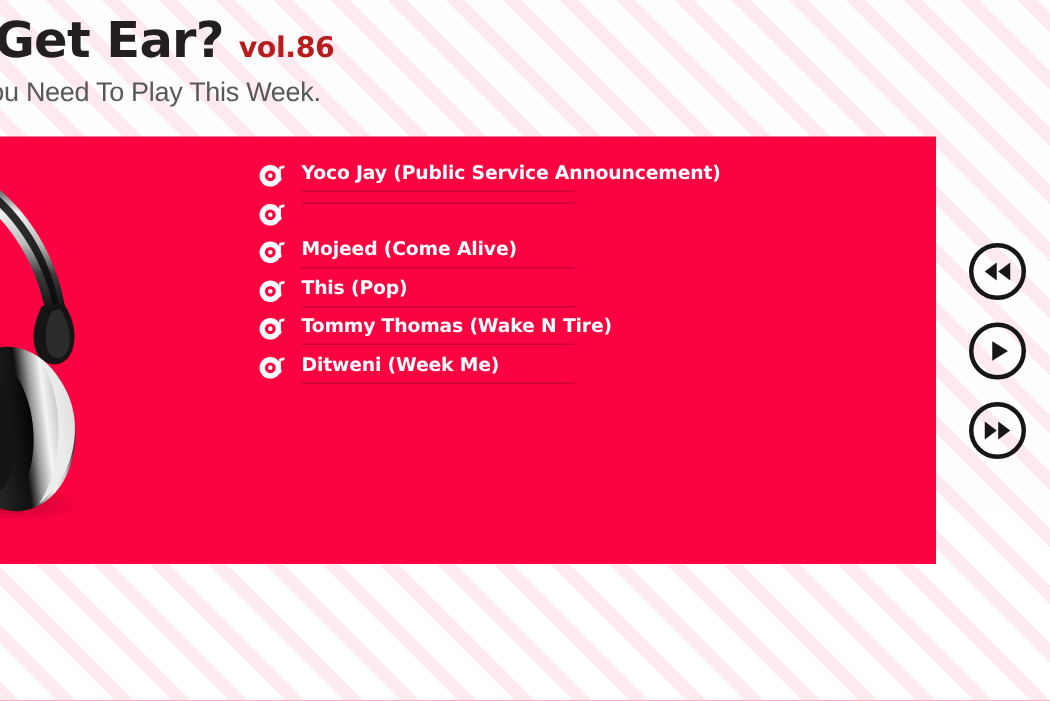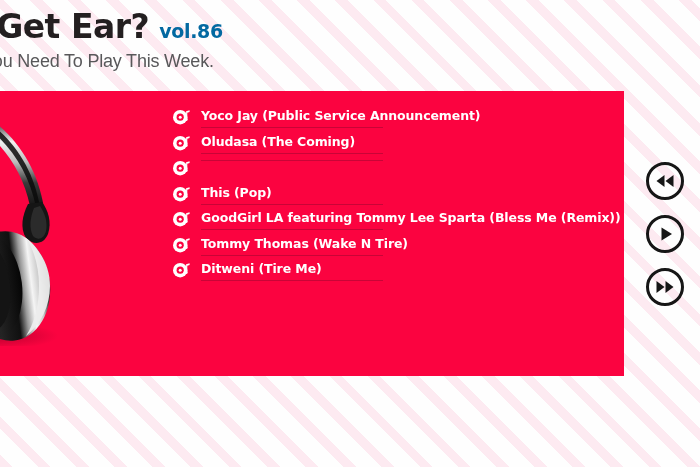--- a/index.html
+++ b/index.html
@@ -60,21 +60,21 @@
     font-size: 33px;
     font-weight: bold;
     color: #231f20;
     letter-spacing: -0.5px;
     line-height: 1;
   }
   .title-vol {
     font-family: "DejaVu Sans", sans-serif;
     font-size: 19px;
     font-weight: bold;
-    color: #0369a1;
+    color: #b91c1c;
     letter-spacing: -0.3px;
   }
   .subtitle {
     margin-top: 8px;
     font-family: "Liberation Sans", sans-serif;
     font-size: 18px;
     font-weight: normal;
     color: #58585a;
     white-space: nowrap;
     letter-spacing: -0.2px;
@@ -255,36 +255,36 @@
       <span class="track-icon">
         <svg viewBox="0 0 20 20" width="20" height="20">
           <circle cx="8.2" cy="10.2" r="7.2" fill="#ffffff"></circle>
           <circle cx="8.2" cy="10.2" r="3.6" fill="#fb0340"></circle>
           <circle cx="8.2" cy="10.2" r="1.5" fill="#ffffff"></circle>
           <path d="M14.1 4.2 L17.6 3.2 L17.6 5.0 L15.3 5.7 L15.3 12.0 L14.1 12.0 Z" fill="#ffffff"></path>
           <ellipse cx="13.6" cy="12.4" rx="2.1" ry="1.7" fill="#ffffff"></ellipse>
         </svg>
       </span>
       <span class="track-body">
-        <span class="track-label">Oludasa (The Coming)</span>
-        <span class="track-rule"></span>
-      </span>
-    </div>
-
-    <div class="track-row">
-      <span class="track-icon">
-        <svg viewBox="0 0 20 20" width="20" height="20">
-          <circle cx="8.2" cy="10.2" r="7.2" fill="#ffffff"></circle>
-          <circle cx="8.2" cy="10.2" r="3.6" fill="#fb0340"></circle>
-          <circle cx="8.2" cy="10.2" r="1.5" fill="#ffffff"></circle>
-          <path d="M14.1 4.2 L17.6 3.2 L17.6 5.0 L15.3 5.7 L15.3 12.0 L14.1 12.0 Z" fill="#ffffff"></path>
-          <ellipse cx="13.6" cy="12.4" rx="2.1" ry="1.7" fill="#ffffff"></ellipse>
-        </svg>
-      </span>
-      <span class="track-body">
+        <span class="track-rule"></span>
+      </span>
+    </div>
+
+    <div class="track-row">
+      <span class="track-icon">
+        <svg viewBox="0 0 20 20" width="20" height="20">
+          <circle cx="8.2" cy="10.2" r="7.2" fill="#ffffff"></circle>
+          <circle cx="8.2" cy="10.2" r="3.6" fill="#fb0340"></circle>
+          <circle cx="8.2" cy="10.2" r="1.5" fill="#ffffff"></circle>
+          <path d="M14.1 4.2 L17.6 3.2 L17.6 5.0 L15.3 5.7 L15.3 12.0 L14.1 12.0 Z" fill="#ffffff"></path>
+          <ellipse cx="13.6" cy="12.4" rx="2.1" ry="1.7" fill="#ffffff"></ellipse>
+        </svg>
+      </span>
+      <span class="track-body">
+        <span class="track-label">Mojeed (Come Alive)</span>
         <span class="track-rule"></span>
       </span>
     </div>
 
     <div class="track-row">
       <span class="track-icon">
         <svg viewBox="0 0 20 20" width="20" height="20">
           <circle cx="8.2" cy="10.2" r="7.2" fill="#ffffff"></circle>
           <circle cx="8.2" cy="10.2" r="3.6" fill="#fb0340"></circle>
           <circle cx="8.2" cy="10.2" r="1.5" fill="#ffffff"></circle>
@@ -293,35 +293,20 @@
         </svg>
       </span>
       <span class="track-body">
         <span class="track-label">This (Pop)</span>
         <span class="track-rule"></span>
       </span>
     </div>
 
 
 
-    <div class="track-row">
-      <span class="track-icon">
-        <svg viewBox="0 0 20 20" width="20" height="20">
-          <circle cx="8.2" cy="10.2" r="7.2" fill="#ffffff"></circle>
-          <circle cx="8.2" cy="10.2" r="3.6" fill="#fb0340"></circle>
-          <circle cx="8.2" cy="10.2" r="1.5" fill="#ffffff"></circle>
-          <path d="M14.1 4.2 L17.6 3.2 L17.6 5.0 L15.3 5.7 L15.3 12.0 L14.1 12.0 Z" fill="#ffffff"></path>
-          <ellipse cx="13.6" cy="12.4" rx="2.1" ry="1.7" fill="#ffffff"></ellipse>
-        </svg>
-      </span>
-      <span class="track-body">
-        <span class="track-label">GoodGirl LA featuring Tommy Lee Sparta (Bless Me (Remix))</span>
-        <span class="track-rule"></span>
-      </span>
-    </div>
 
     <div class="track-row">
       <span class="track-icon">
         <svg viewBox="0 0 20 20" width="20" height="20">
           <circle cx="8.2" cy="10.2" r="7.2" fill="#ffffff"></circle>
           <circle cx="8.2" cy="10.2" r="3.6" fill="#fb0340"></circle>
           <circle cx="8.2" cy="10.2" r="1.5" fill="#ffffff"></circle>
           <path d="M14.1 4.2 L17.6 3.2 L17.6 5.0 L15.3 5.7 L15.3 12.0 L14.1 12.0 Z" fill="#ffffff"></path>
           <ellipse cx="13.6" cy="12.4" rx="2.1" ry="1.7" fill="#ffffff"></ellipse>
         </svg>
@@ -336,21 +321,21 @@
       <span class="track-icon">
         <svg viewBox="0 0 20 20" width="20" height="20">
           <circle cx="8.2" cy="10.2" r="7.2" fill="#ffffff"></circle>
           <circle cx="8.2" cy="10.2" r="3.6" fill="#fb0340"></circle>
           <circle cx="8.2" cy="10.2" r="1.5" fill="#ffffff"></circle>
           <path d="M14.1 4.2 L17.6 3.2 L17.6 5.0 L15.3 5.7 L15.3 12.0 L14.1 12.0 Z" fill="#ffffff"></path>
           <ellipse cx="13.6" cy="12.4" rx="2.1" ry="1.7" fill="#ffffff"></ellipse>
         </svg>
       </span>
       <span class="track-body">
-        <span class="track-label">Ditweni (Tire Me)</span>
+        <span class="track-label">Ditweni (Week Me)</span>
         <span class="track-rule"></span>
       </span>
     </div>
 
   </div>
 
   <div class="controls">
 
     <button class="ctrl-btn" aria-label="Rewind">
       <svg viewBox="0 0 32 32" width="32" height="32">

